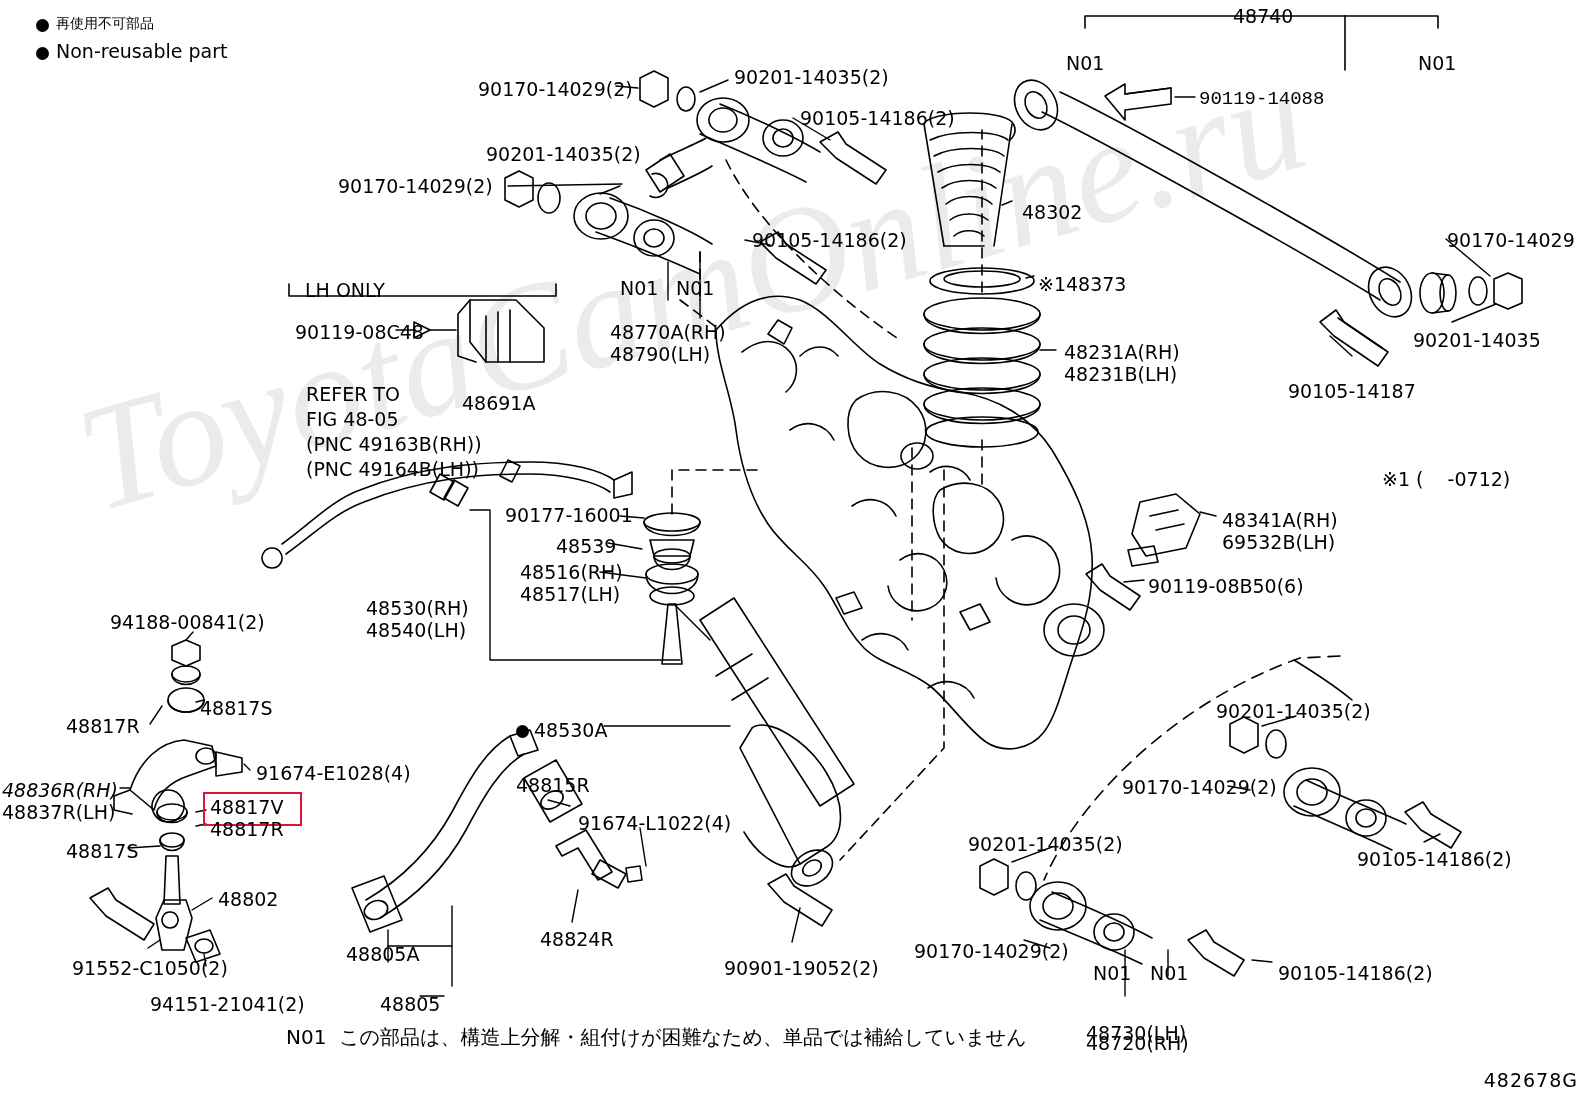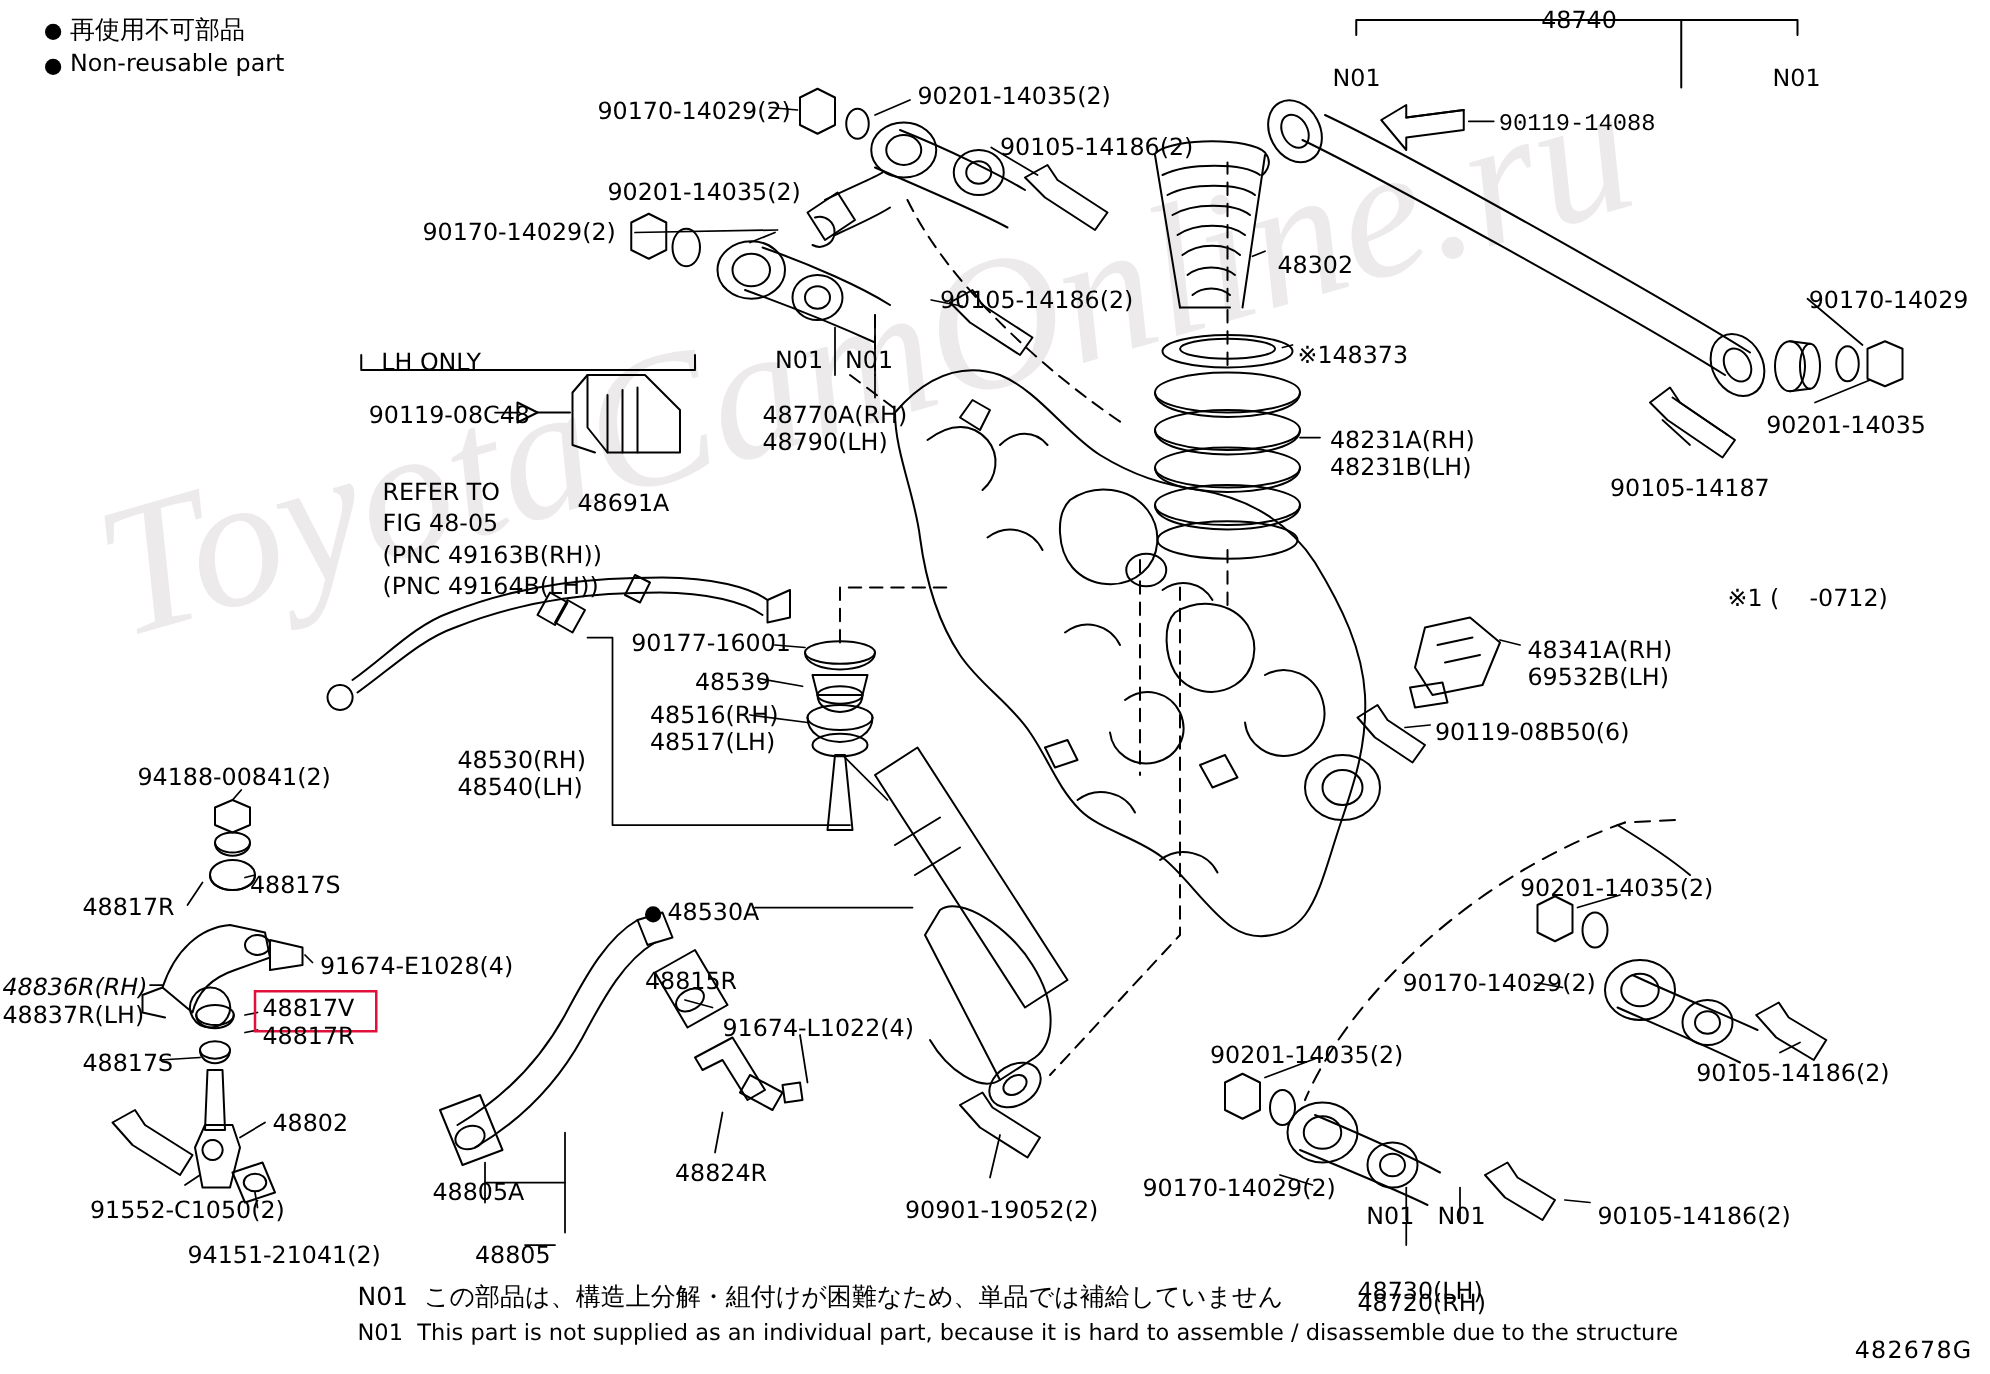--- a/index.html
+++ b/index.html
@@ -1,20 +1,20 @@
 <!DOCTYPE html>
 <html><head>
 <meta charset="utf-8">
 <style>
   html,body{margin:0;padding:0;background:#fff;}
   body{width:1592px;height:1099px;position:relative;overflow:hidden;
        font-family:"DejaVu Sans","Liberation Sans",sans-serif;color:#000;}
   #sheet{position:absolute;left:0;top:0;width:1592px;height:1099px;}
   .lbl{position:absolute;font-size:19px;line-height:22px;white-space:pre;letter-spacing:0px;}
-  .lbl.jp{font-family:"DejaVu Sans","Liberation Sans",sans-serif;font-size:20px;}
+  .lbl.jp{font-family:"DejaVu Sans","Liberation Sans",sans-serif;font-size:14px;}
   .dot{position:absolute;width:13px;height:13px;border-radius:50%;background:#000;}
   .hl{position:absolute;border:2px solid #e0113a;}
   svg{position:absolute;left:0;top:0;}
   .wm{position:absolute;left:60px;top:380px;width:1400px;height:620px;
       font-size:150px;color:#eceaea;font-family:"Liberation Serif",serif;
       transform:rotate(-16deg);transform-origin:left top;pointer-events:none;
       white-space:nowrap;font-style:italic;}
   .code{position:absolute;right:14px;bottom:8px;font-size:19px;letter-spacing:1px;}
 </style>
 </head>
@@ -305,21 +305,20 @@
 
   <div class="dot" style="left:516px;top:725px;"></div>
 
   <div class="lbl" style="left:305px;top:255px;margin-top:24px;">LH ONLY</div>
   <div class="lbl" style="left:306px;top:382px;line-height:25px;">REFER TO
 FIG 48-05
 (PNC 49163B(RH))
 (PNC 49164B(LH))</div>
 
   <div class="lbl" style="left:286px;top:1026px;font-size:20px;">N01  この部品は、構造上分解・組付けが困難なため、単品では補給していません</div>
-  <div class="lbl" style="left:286px;top:1056px;font-size:18px;">N01  This part is not supplied as an individual part, because it is hard to assemble / disassemble due to the structure</div>
 
   <div class="code">482678G</div>
 
   <div class="hl" style="left:203px;top:792px;width:95px;height:30px;"></div>
 
   <div id="callout-layer">
       <div class="lbl" style="left: 478px; top: 78px;">90170-14029(2)</div>
       <div class="lbl" style="left: 734px; top: 66px;">90201-14035(2)</div>
       <div class="lbl" style="left: 800px; top: 107px;">90105-14186(2)</div>
       <div class="lbl" style="left: 486px; top: 143px;">90201-14035(2)</div>

